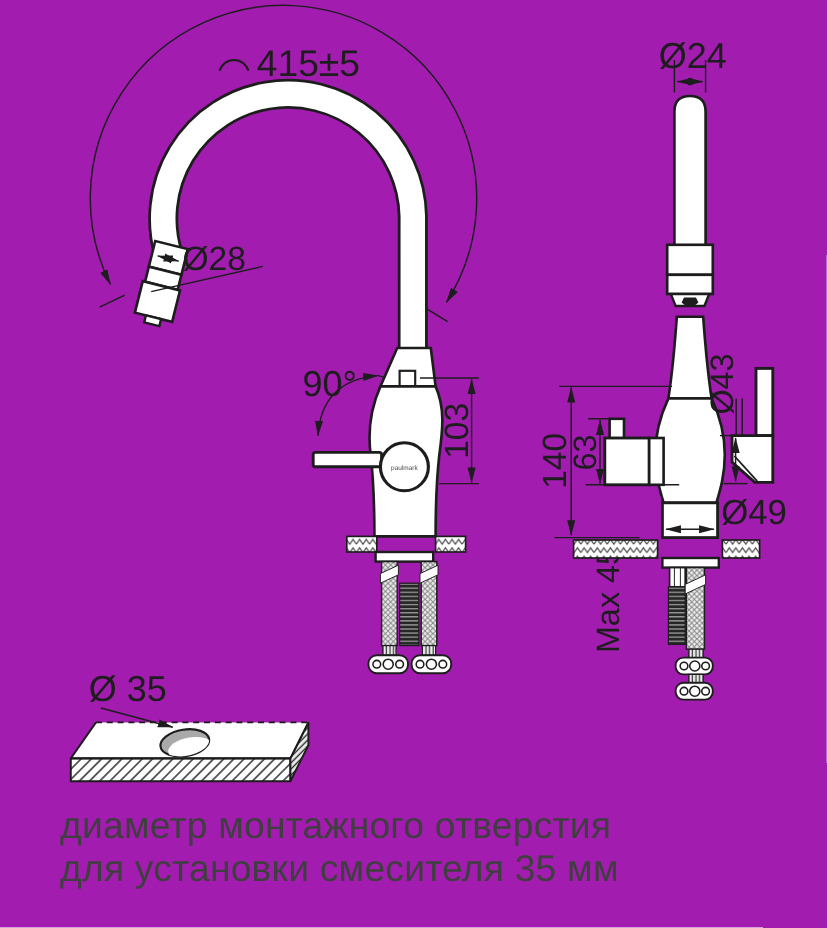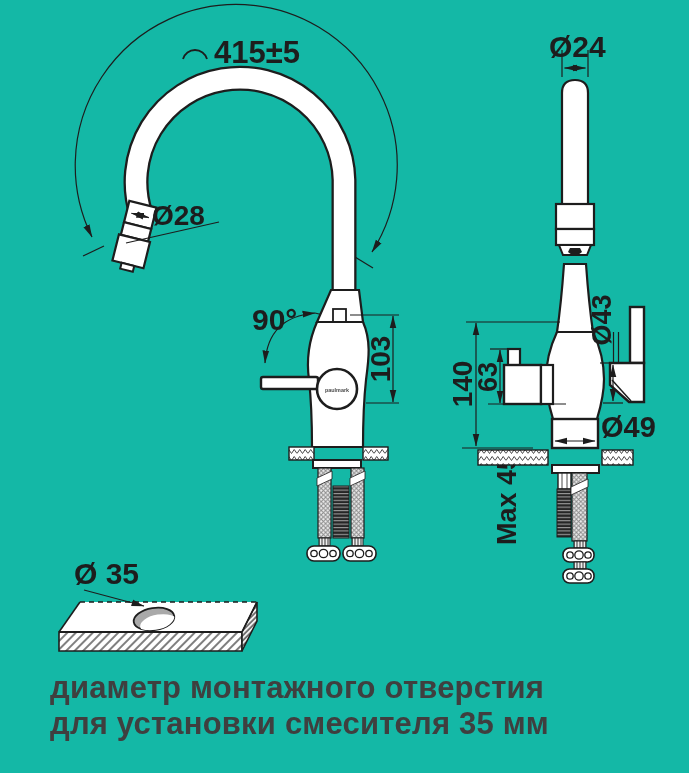--- a/index.html
+++ b/index.html
@@ -1,16 +1,16 @@
 <!DOCTYPE html>
 <html><head>
 <meta charset="utf-8">
 <style>
   html,body{margin:0;padding:0;background:#ffffff;}
-  .stage{width:689px;height:773px;position:relative;background:#14b8a6;overflow:hidden;font-weight:bold;}
+  .stage{width:689px;height:773px;position:relative;background:#a21caf;overflow:hidden;}
   svg{display:block;}
   .ln{stroke:#1d1d1d;fill:none;}
   .fw{fill:#ffffff;stroke:#1d1d1d;}
   .dim{stroke:#1d1d1d;stroke-width:1.2;fill:none;}
   .dtxt{font-family:"Liberation Sans",sans-serif;fill:#1d1d1d;}
   .cap{font-family:"Liberation Sans",sans-serif;fill:#3f3f3f;font-size:31px;letter-spacing:.2px;}
   .brandtxt{font-family:"Liberation Sans",sans-serif;fill:#4a4a4a;font-size:5.4px;}
 </style>
 </head>
 <body>

